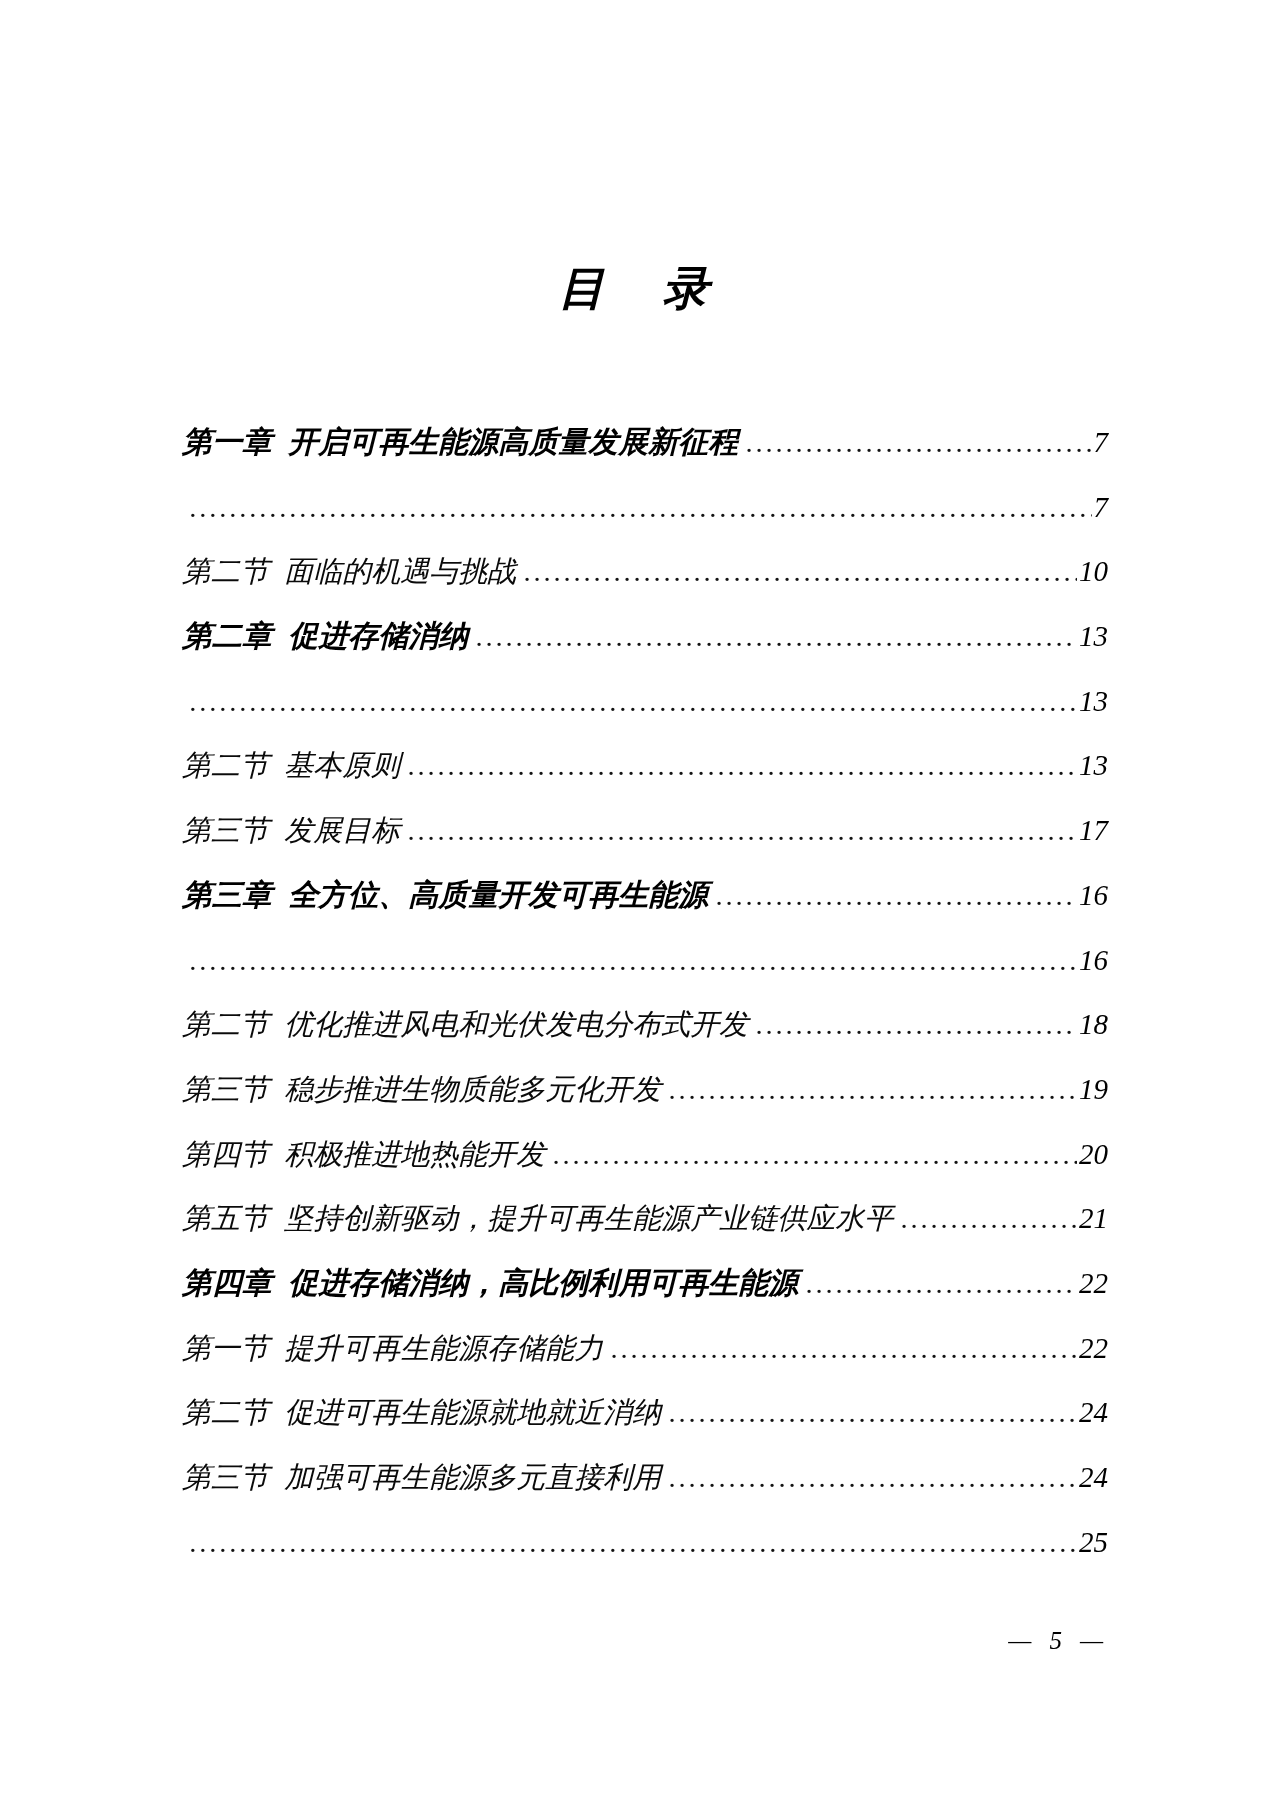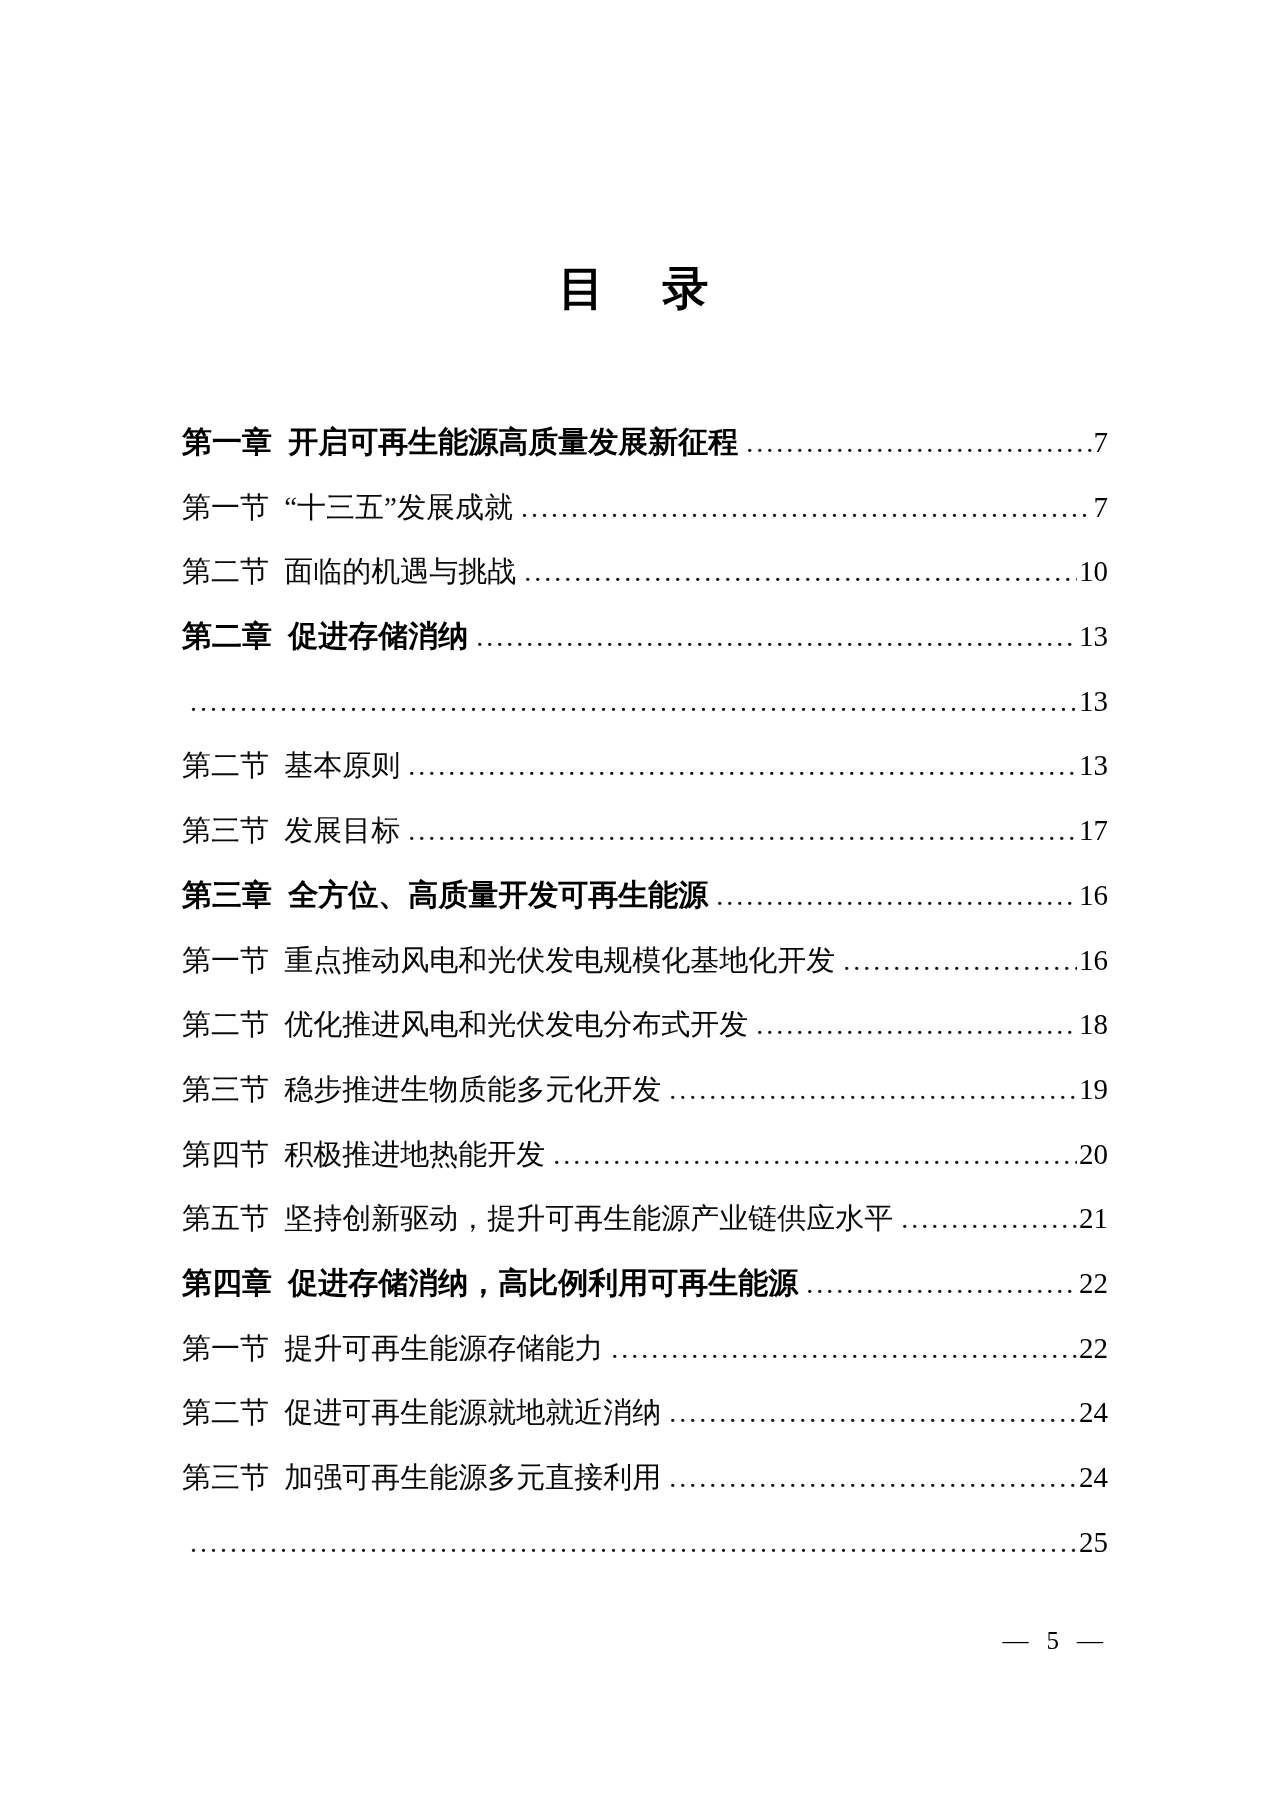--- a/index.html
+++ b/index.html
@@ -8,20 +8,21 @@
     background: #ffffff;
   }
   .page {
     position: relative;
     width: 1273px;
     height: 1800px;
     background: #ffffff;
     color: #000000;
     font-family: "Liberation Serif", serif;
     overflow: hidden;
+    font-style: italic;
   }
   .doc-title {
     position: absolute;
     top: 258px;
     left: 0;
     width: 100%;
     margin: 0;
     text-align: center;
     font-family: "Liberation Sans", sans-serif;
     font-weight: bold;
@@ -99,21 +100,20 @@
   <h1 class="doc-title">目　录</h1>
 
   <div class="toc" id="toc">
   <div class="entry chapter">
     <span class="label">第一章 开启可再生能源高质量发展新征程</span>
     <span class="leader">................................................................................................................................................................</span>
     <span class="pagenum">7</span>
   </div>
 
   <div class="entry section">
-    <span class="label">第一节 “十三五”发展成就</span>
     <span class="leader">................................................................................................................................................................</span>
     <span class="pagenum">7</span>
   </div>
 
   <div class="entry section">
     <span class="label">第二节 面临的机遇与挑战</span>
     <span class="leader">................................................................................................................................................................</span>
     <span class="pagenum">10</span>
   </div>
 
@@ -140,21 +140,20 @@
     <span class="pagenum">17</span>
   </div>
 
   <div class="entry chapter">
     <span class="label">第三章 全方位、高质量开发可再生能源</span>
     <span class="leader">................................................................................................................................................................</span>
     <span class="pagenum">16</span>
   </div>
 
   <div class="entry section">
-    <span class="label">第一节 重点推动风电和光伏发电规模化基地化开发</span>
     <span class="leader">................................................................................................................................................................</span>
     <span class="pagenum">16</span>
   </div>
 
   <div class="entry section">
     <span class="label">第二节 优化推进风电和光伏发电分布式开发</span>
     <span class="leader">................................................................................................................................................................</span>
     <span class="pagenum">18</span>
   </div>
 

